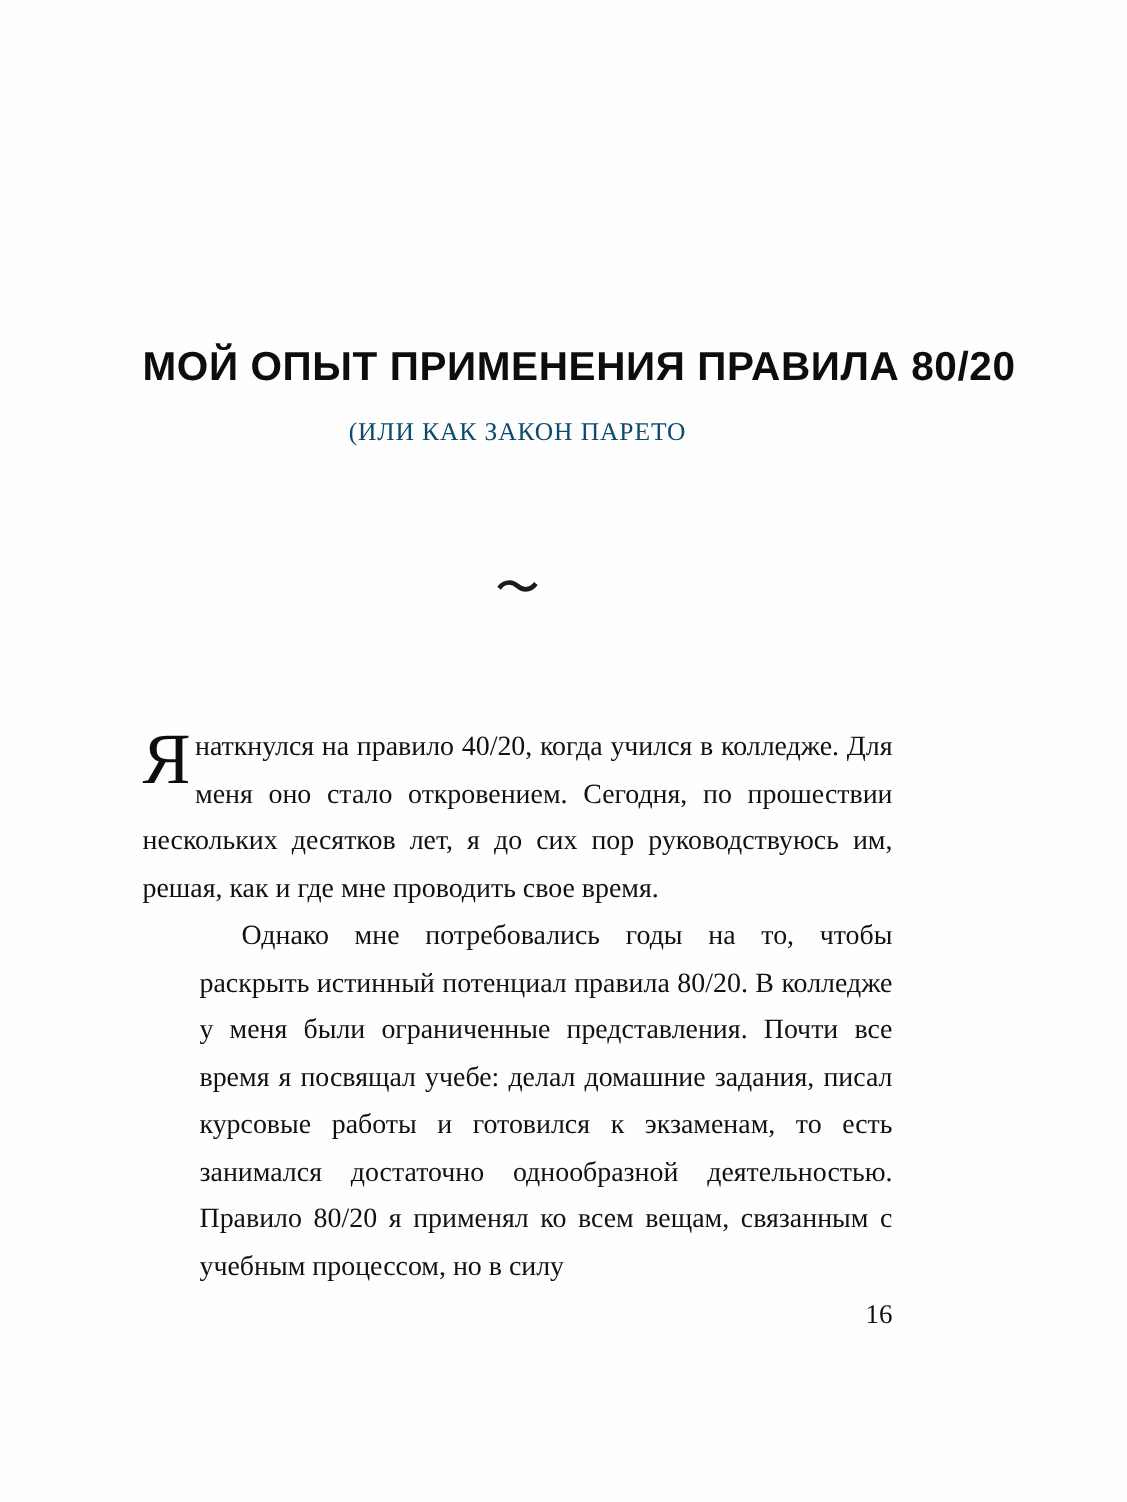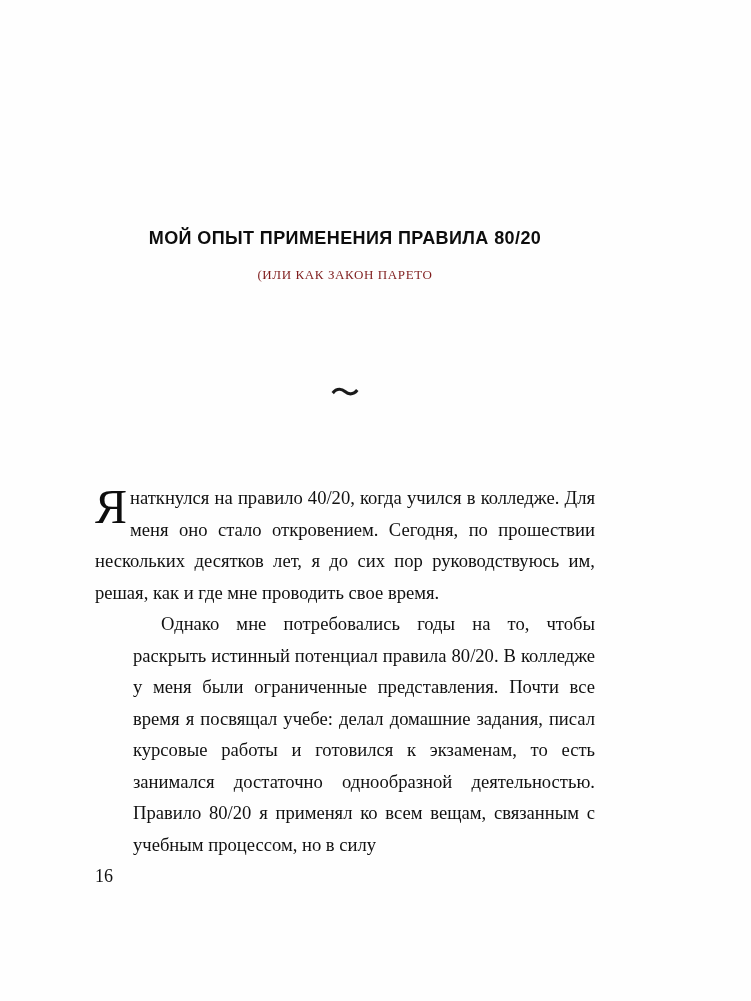--- a/index.html
+++ b/index.html
@@ -34,33 +34,33 @@
     position: absolute;
     top: 228px;
     left: 0;
     width: 500px;
     text-align: center;
   }
 
   .title-main {
     font-family: "Liberation Sans", sans-serif;
     font-weight: bold;
-    font-size: 18px;
+    font-size: 27px;
     letter-spacing: 0.4px;
     color: #0d0d0d;
     line-height: 1.2;
     white-space: nowrap;
   }
 
   .title-sub {
     margin-top: 16px;
     font-family: "Liberation Serif", serif;
-    font-size: 13px;
+    font-size: 17px;
     letter-spacing: 0.6px;
-    color: #7f1d1d;
+    color: #0c4a6e;
     line-height: 1.45;
   }
 
   .ornament {
     position: absolute;
     top: 378px;
     left: 0;
     width: 500px;
     text-align: center;
     font-family: "Liberation Serif", serif;
@@ -106,21 +106,21 @@
     margin-top: 2px;
     font-weight: normal;
     color: #0d0d0d;
   }
 
   .folio {
     position: absolute;
     top: 866px;
     left: 0;
     width: 500px;
-    text-align: left;
+    text-align: right;
     font-family: "Liberation Serif", serif;
     font-size: 18px;
     color: #111111;
   }
 </style>
 </head>
 <body>
 
 <div class="page">
   <div class="content">

